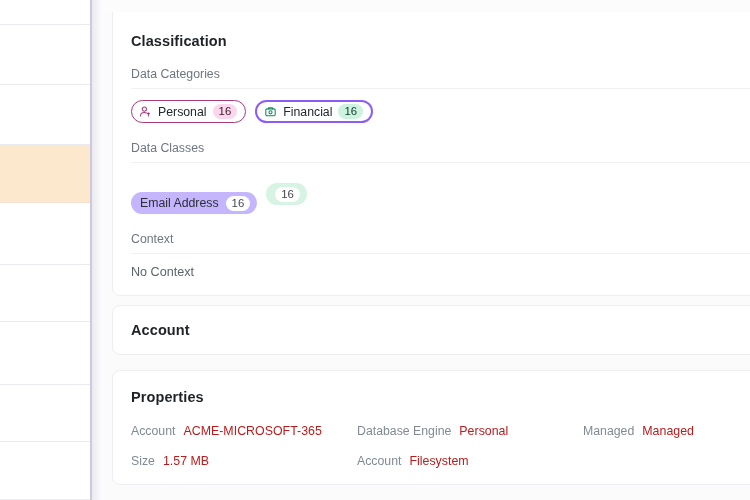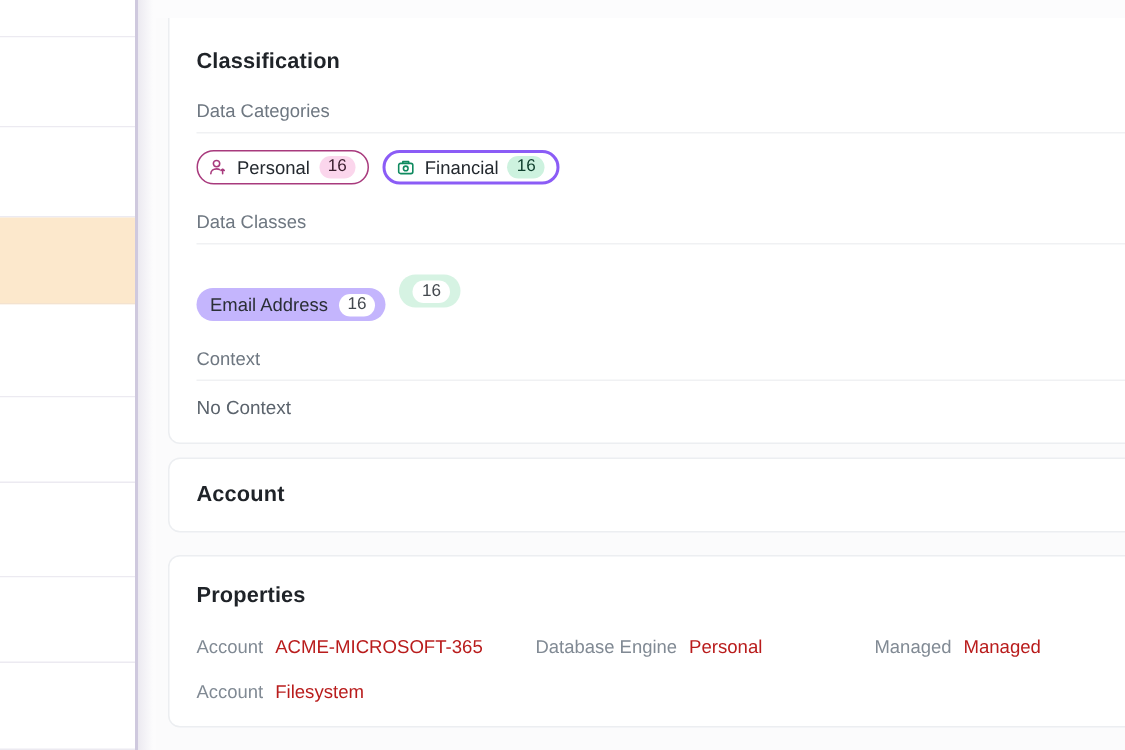--- a/index.html
+++ b/index.html
@@ -157,20 +157,24 @@
         </div>
         <div class="prop">
           <span class="prop-k">Database Engine</span>
           <span class="prop-v">Personal</span>
         </div>
         <div class="prop">
           <span class="prop-k">Managed</span>
           <span class="prop-v">Managed</span>
         </div>
         <div class="prop">
+          <span class="prop-k">Size</span>
+          <span class="prop-v">1.57 MB</span>
+        </div>
+        <div class="prop">
           <span class="prop-k">Account</span>
           <span class="prop-v">Filesystem</span>
         </div>
       </div>
     </div>
 
     <div class="card" style="top:489px; height:40px;"></div>
 
   </div>
 </div>

